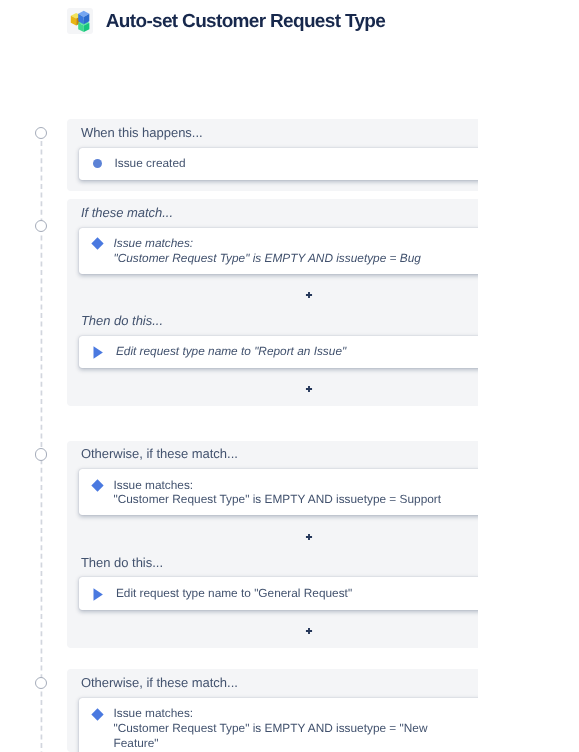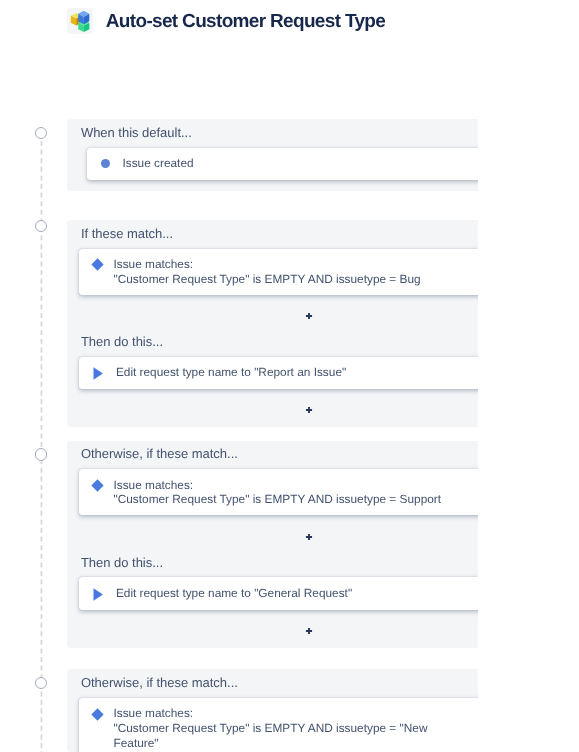--- a/index.html
+++ b/index.html
@@ -81,34 +81,34 @@
 
   <div class="tl-line">
     <svg width="3" height="611">
       <line x1="1.45" y1="0" x2="1.45" y2="611" stroke="#d2d6de" stroke-width="1.7" stroke-dasharray="5 3.6"></line>
     </svg>
   </div>
 
   <div id="sections">
       <div class="tl-dot" style="top: 127px;"></div>
       <div class="panel" style="top: 119.3px; height: 72px;">
-        <div class="panel-label" style="top: 5.8px;">When this default...</div>
-        <div class="card" style="top: 28.5px; height: 32px; margin-left: 8px;">
+        <div class="panel-label" style="top: 5.8px;">When this happens...</div>
+        <div class="card" style="top: 28.5px; height: 32px;">
           <div class="card-icon" style="left: 13.7px; top: 11.5px;">
             <svg width="9" height="9" viewBox="0 0 9 9">
               <circle cx="4.5" cy="4.5" r="4.5" fill="#5c82d6"></circle>
             </svg>
           </div>
           <div class="card-text" style="top: 8.1px; left: 35.2px;">
             <div>Issue created</div>
           </div>
         </div>
       </div>
       <div class="tl-dot" style="top: 220px;"></div>
-      <div class="panel" style="top: 220px; height: 207.2px;">
+      <div class="panel" style="top: 199px; height: 207.2px; font-style: italic;">
         <div class="panel-label" style="top: 5.8px;">If these match...</div>
         <div class="dots" style="top: 14px;">
           <i></i>
           <i></i>
           <i></i>
         </div>
         <div class="card" style="top: 28.8px; height: 45.8px;">
           <div class="card-icon" style="left: 11.35px; top: 9.7px;">
             <svg width="13" height="13" viewBox="0 0 13 13">
               <path d="M6.5 0.35 L12.65 6.5 L6.5 12.65 L0.35 6.5 Z" fill="#4a79e0"></path>

